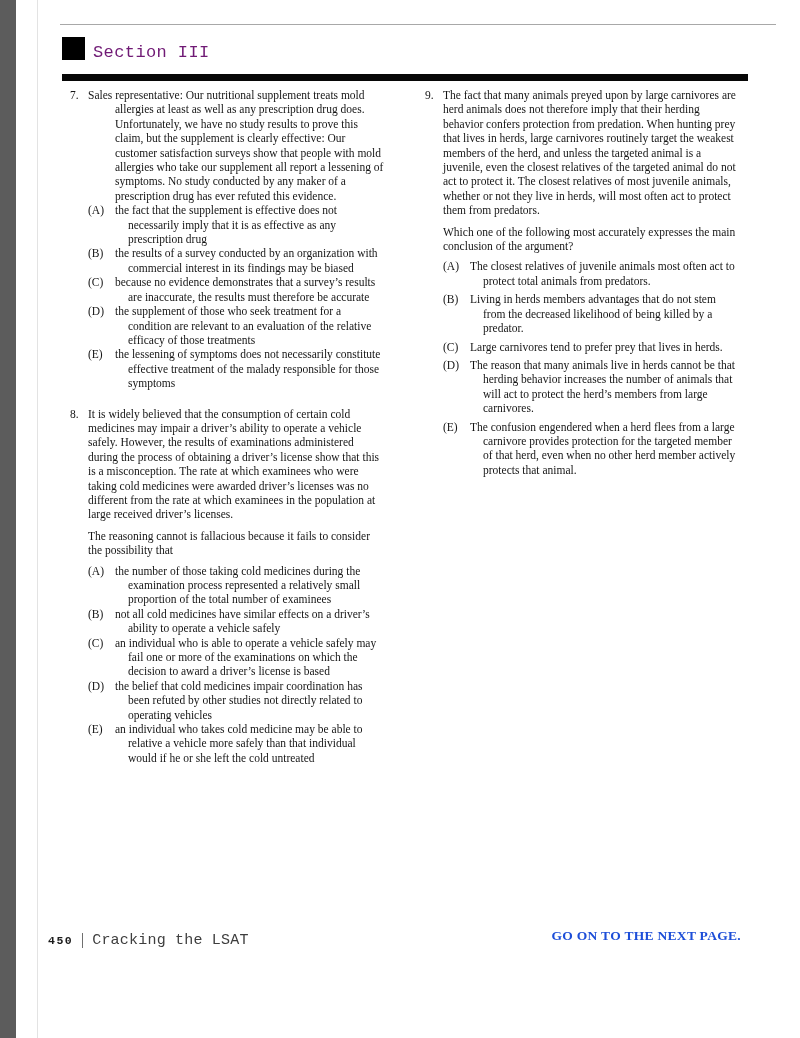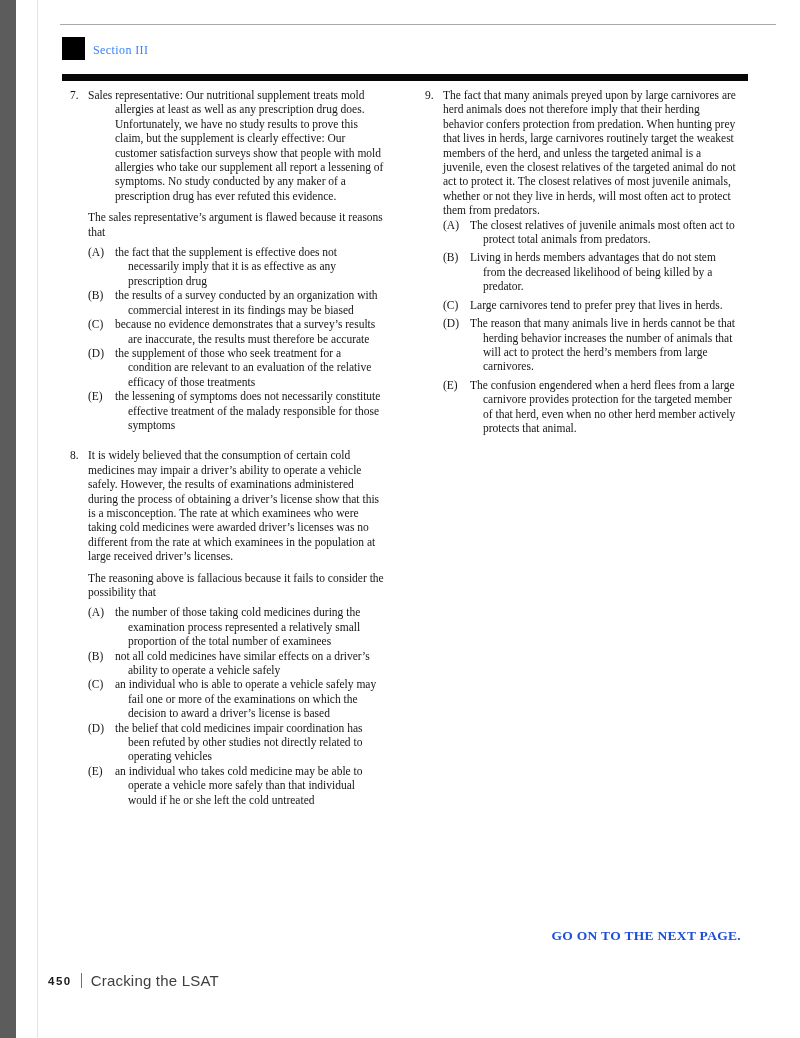--- a/index.html
+++ b/index.html
@@ -5,41 +5,41 @@
   html,body{margin:0;padding:0;}
   body{
     width:800px;height:1038px;position:relative;background:#ffffff;
     font-family:"Liberation Serif", serif;color:#151515;
     -webkit-font-smoothing:antialiased;overflow:hidden;
   }
   .page-edge-strip{position:absolute;left:0;top:0;width:16px;height:1038px;background:#5c5c5c;}
   .page-edge-line{position:absolute;left:37px;top:0;width:1px;height:1038px;background:#e3e3e3;}
   .top-rule{position:absolute;left:60px;top:24px;width:716px;height:1px;background:#a8a8a8;}
   .section-square{position:absolute;left:62px;top:37px;width:23px;height:23px;background:#000;}
-  .section-label{position:absolute;left:93px;top:43px;font-size:12px;letter-spacing:0.4px;color:#3b82f6;}
+  .section-label{position:absolute;left:93px;top:43px;font-size:17px;letter-spacing:0.4px;color:#701a75;font-family:Liberation Mono, monospace;}
   .header-bar{position:absolute;left:62px;top:74px;width:686px;height:7px;background:#070707;}
 
   .col{position:absolute;top:88px;font-size:11.5px;line-height:14.4px;}
   .col-left{left:70px;width:315px;}
   .col-right{left:425px;width:316px;}
 
   .question + .question{margin-top:16px;}
   .qrow{display:flex;}
   .qnum{flex:0 0 18px;}
   .qbody{flex:1;}
   .qbody.hang{padding-left:27px;text-indent:-27px;}
   .stem{margin:7px 0 6px 18px;}
   .choices{margin-left:18px;}
   .choice{display:flex;}
   .choices.spaced .choice + .choice{margin-top:4px;}
   .choice .letter{flex:0 0 27px;}
   .choice .ctext{flex:1;padding-left:13px;text-indent:-13px;}
 
   .go-on{position:absolute;right:59px;top:928px;font-size:13.5px;font-weight:bold;letter-spacing:0.3px;color:#1d4ed8;}
-  .footer{position:absolute;left:48px;top:972px;display:flex;align-items:center;gap:9px;font-family:Liberation Sans, sans-serif;}
+  .footer{position:absolute;left:48px;top:932px;display:flex;align-items:center;gap:9px;font-family:Liberation Mono, monospace;}
   .page-num{font-size:11.5px;font-weight:bold;letter-spacing:1.5px;color:#1b1b1b;}
   .footer-divider{width:1px;height:15px;background:#6f6f6f;}
   .book-title{font-size:15px;color:#3e3e3e;letter-spacing:0.2px;}
 </style>
 </head>
 <body>
 
 <div class="page-edge-strip"></div>
 <div class="page-edge-line"></div>
 <div class="top-rule"></div>
@@ -47,21 +47,20 @@
 <div class="section-label">Section III</div>
 <div class="header-bar"></div>
 
 <div class="col col-left">
 
   <div class="question">
     <div class="qrow">
       <span class="qnum">7.</span>
       <div class="qbody hang">Sales representative: Our nutritional supplement treats mold allergies at least as well as any prescription drug does. Unfortunately, we have no study results to prove this claim, but the supplement is clearly effective: Our customer satisfaction surveys show that people with mold allergies who take our supplement all report a lessening of symptoms. No study conducted by any maker of a prescription drug has ever refuted this evidence.</div>
     </div>
-    <div class="stem">The sales representative’s argument is flawed because it reasons that</div>
     <div class="choices">
       <div class="choice">
         <span class="letter">(A)</span>
         <div class="ctext">the fact that the supplement is effective does not necessarily imply that it is as effective as any prescription drug</div>
       </div>
       <div class="choice">
         <span class="letter">(B)</span>
         <div class="ctext">the results of a survey conducted by an organization with commercial interest in its findings may be biased</div>
       </div>
       <div class="choice">
@@ -77,54 +76,55 @@
         <div class="ctext">the lessening of symptoms does not necessarily constitute effective treatment of the malady responsible for those symptoms</div>
       </div>
     </div>
   </div>
 
   <div class="question">
     <div class="qrow">
       <span class="qnum">8.</span>
       <div class="qbody">It is widely believed that the consumption of certain cold medicines may impair a driver’s ability to operate a vehicle safely. However, the results of examinations administered during the process of obtaining a driver’s license show that this is a misconception. The rate at which examinees who were taking cold medicines were awarded driver’s licenses was no different from the rate at which examinees in the population at large received driver’s licenses.</div>
     </div>
-    <div class="stem">The reasoning above is fallacious because it fails to consider the possibility that</div>
+    <div class="stem">The reasoning cannot is fallacious because it fails to consider the possibility that</div>
     <div class="choices">
       <div class="choice">
         <span class="letter">(A)</span>
         <div class="ctext">the number of those taking cold medicines during the examination process represented a relatively small proportion of the total number of examinees</div>
       </div>
       <div class="choice">
         <span class="letter">(B)</span>
         <div class="ctext">not all cold medicines have similar effects on a driver’s ability to operate a vehicle safely</div>
       </div>
       <div class="choice">
         <span class="letter">(C)</span>
         <div class="ctext">an individual who is able to operate a vehicle safely may fail one or more of the examinations on which the decision to award a driver’s license is based</div>
       </div>
       <div class="choice">
         <span class="letter">(D)</span>
         <div class="ctext">the belief that cold medicines impair coordination has been refuted by other studies not directly related to operating vehicles</div>
       </div>
       <div class="choice">
         <span class="letter">(E)</span>
-        <div class="ctext">an individual who takes cold medicine may be able to operate a vehicle more safely than that individual would if he or she left the cold untreated</div>
+        <div class="ctext">an individual who takes cold medicine may be able to relative a vehicle more safely than that individual would if he or she left the cold untreated</div>
       </div>
     </div>
   </div>
 
 </div>
 
 <div class="col col-right">
 
   <div class="question">
     <div class="qrow">
       <span class="qnum">9.</span>
       <div class="qbody">The fact that many animals preyed upon by large carnivores are herd animals does not therefore imply that their herding behavior confers protection from predation. When hunting prey that lives in herds, large carnivores routinely target the weakest members of the herd, and unless the targeted animal is a juvenile, even the closest relatives of the targeted animal do not act to protect it. The closest relatives of most juvenile animals, whether or not they live in herds, will most often act to protect them from predators.</div>
     </div>
+    <div class="stem">Which one of the following most accurately expresses the main conclusion of the argument?</div>
     <div class="choices spaced">
       <div class="choice">
         <span class="letter">(A)</span>
         <div class="ctext">The closest relatives of juvenile animals most often act to protect total animals from predators.</div>
       </div>
       <div class="choice">
         <span class="letter">(B)</span>
         <div class="ctext">Living in herds members advantages that do not stem from the decreased likelihood of being killed by a predator.</div>
       </div>
       <div class="choice">

